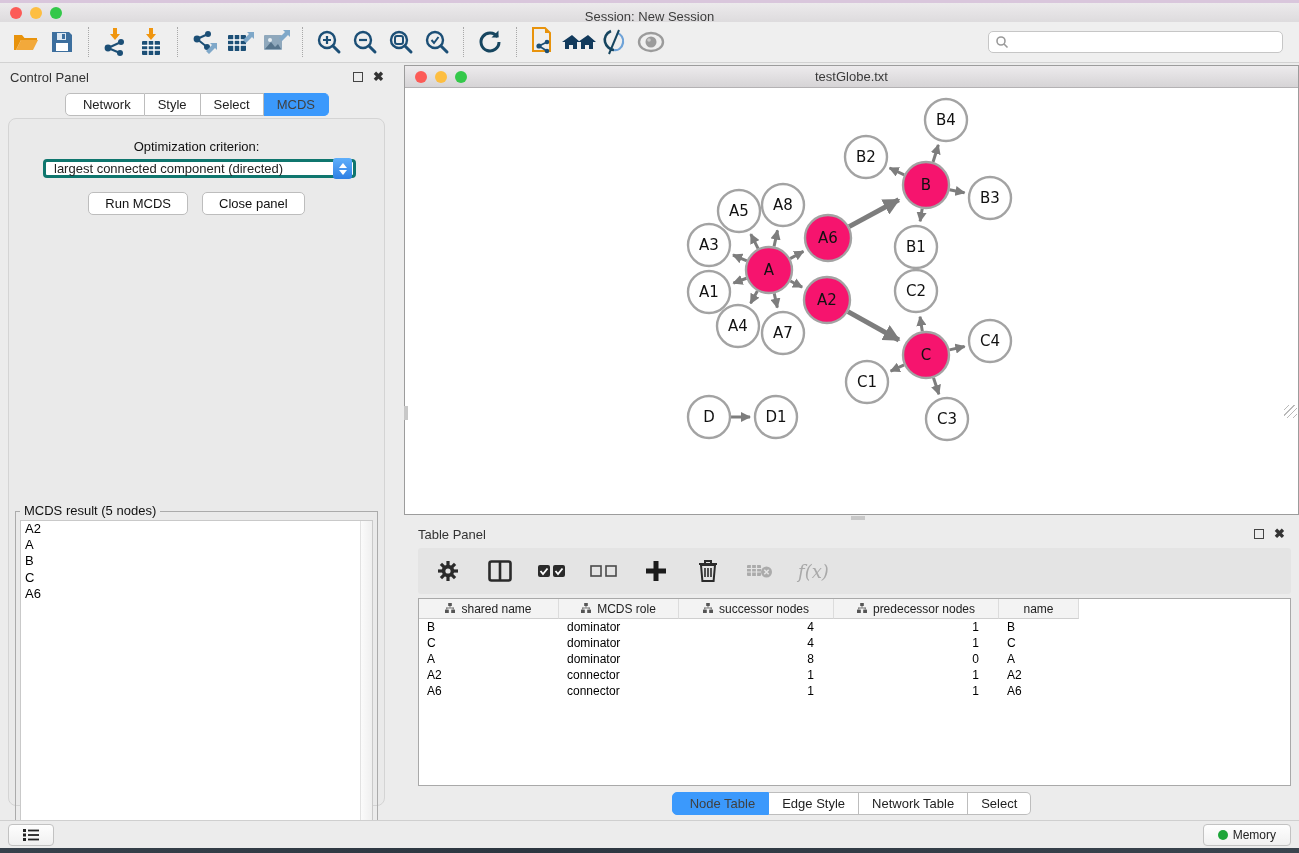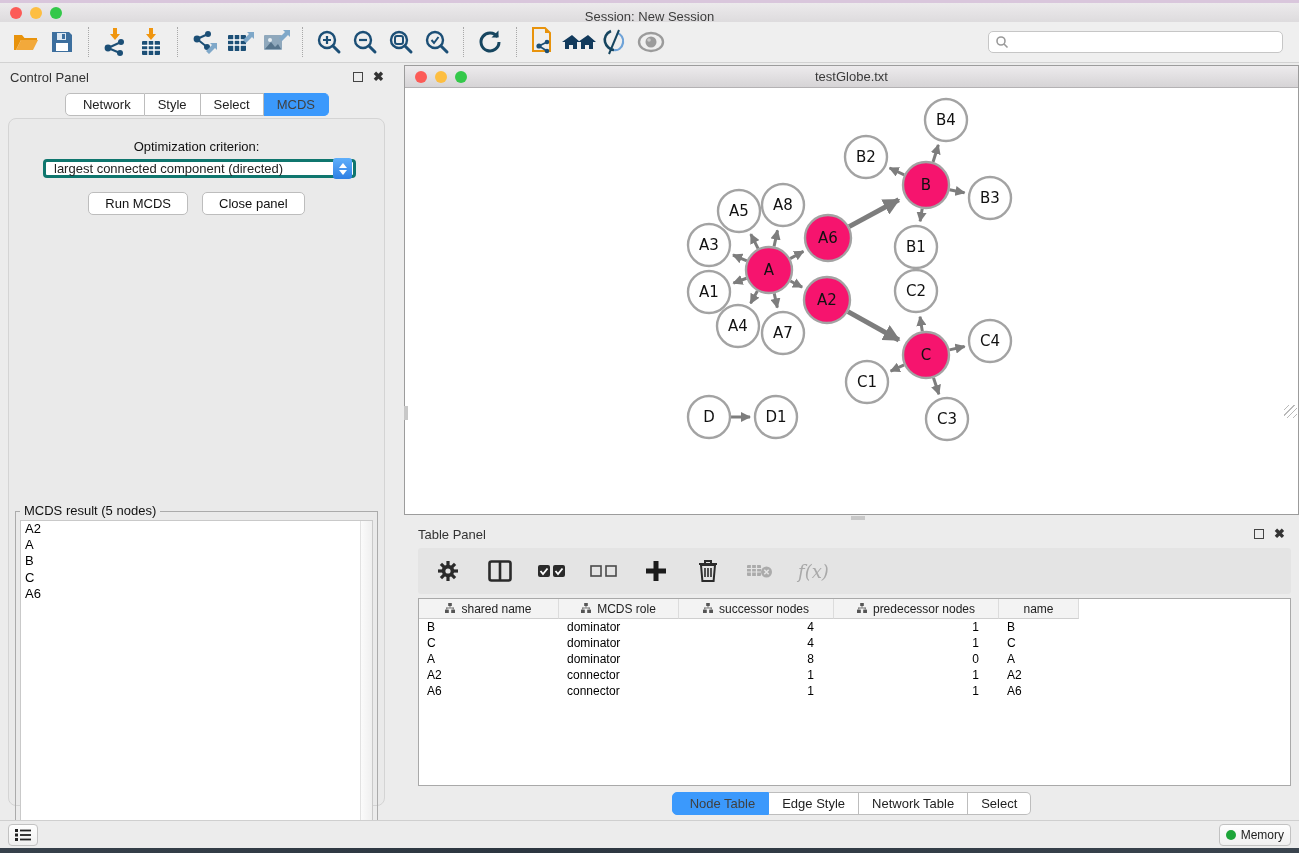--- a/index.html
+++ b/index.html
@@ -87,21 +87,21 @@
   .tr { display:flex; height:16px; align-items:center; }
   .td { font-size:12px; color:#000; padding:0 8px; white-space:nowrap; }
   .td.num { text-align:right; padding-right:20px; }
   .c0 { width:140px; } .c1 { width:120px; } .c2 { width:155px; } .c3 { width:165px; } .c4 { width:80px; }
   .tp-tabs { position:absolute; left:0; top:272px; width:100%; display:flex; justify-content:center; }
 
   
   .statusbar { position:absolute; left:0; top:820px; width:1299px; height:28px; background:#ECECEC;
     border-top:1px solid #CFCFCF; display:flex; align-items:center; padding:0 8px; }
   .sb-btn { height:22px; background:linear-gradient(#FEFEFE,#F0F0F0); border:1px solid #C2C2C2;
-    border-radius:4px; display:flex; align-items:center; gap:5px; padding:0 6px; cursor:pointer; font-size:12px; color:#222; }
+    border-radius:4px; display:flex; align-items:center; gap:5px; padding:0 14px; cursor:pointer; font-size:12px; color:#222; }
   .sb-right { margin-left:auto; }
   .mem-dot { width:10px; height:10px; border-radius:50%; background:#1DA539; }
   .desktop-bottom { position:absolute; left:0; top:848px; width:1299px; height:5px;
     background:linear-gradient(90deg,#37414b,#2c3640 40%,#3a444e); }
 </style>
 </head>
 <body>
 
 <div class="desktop-top"></div>
 <div class="titlebar">

